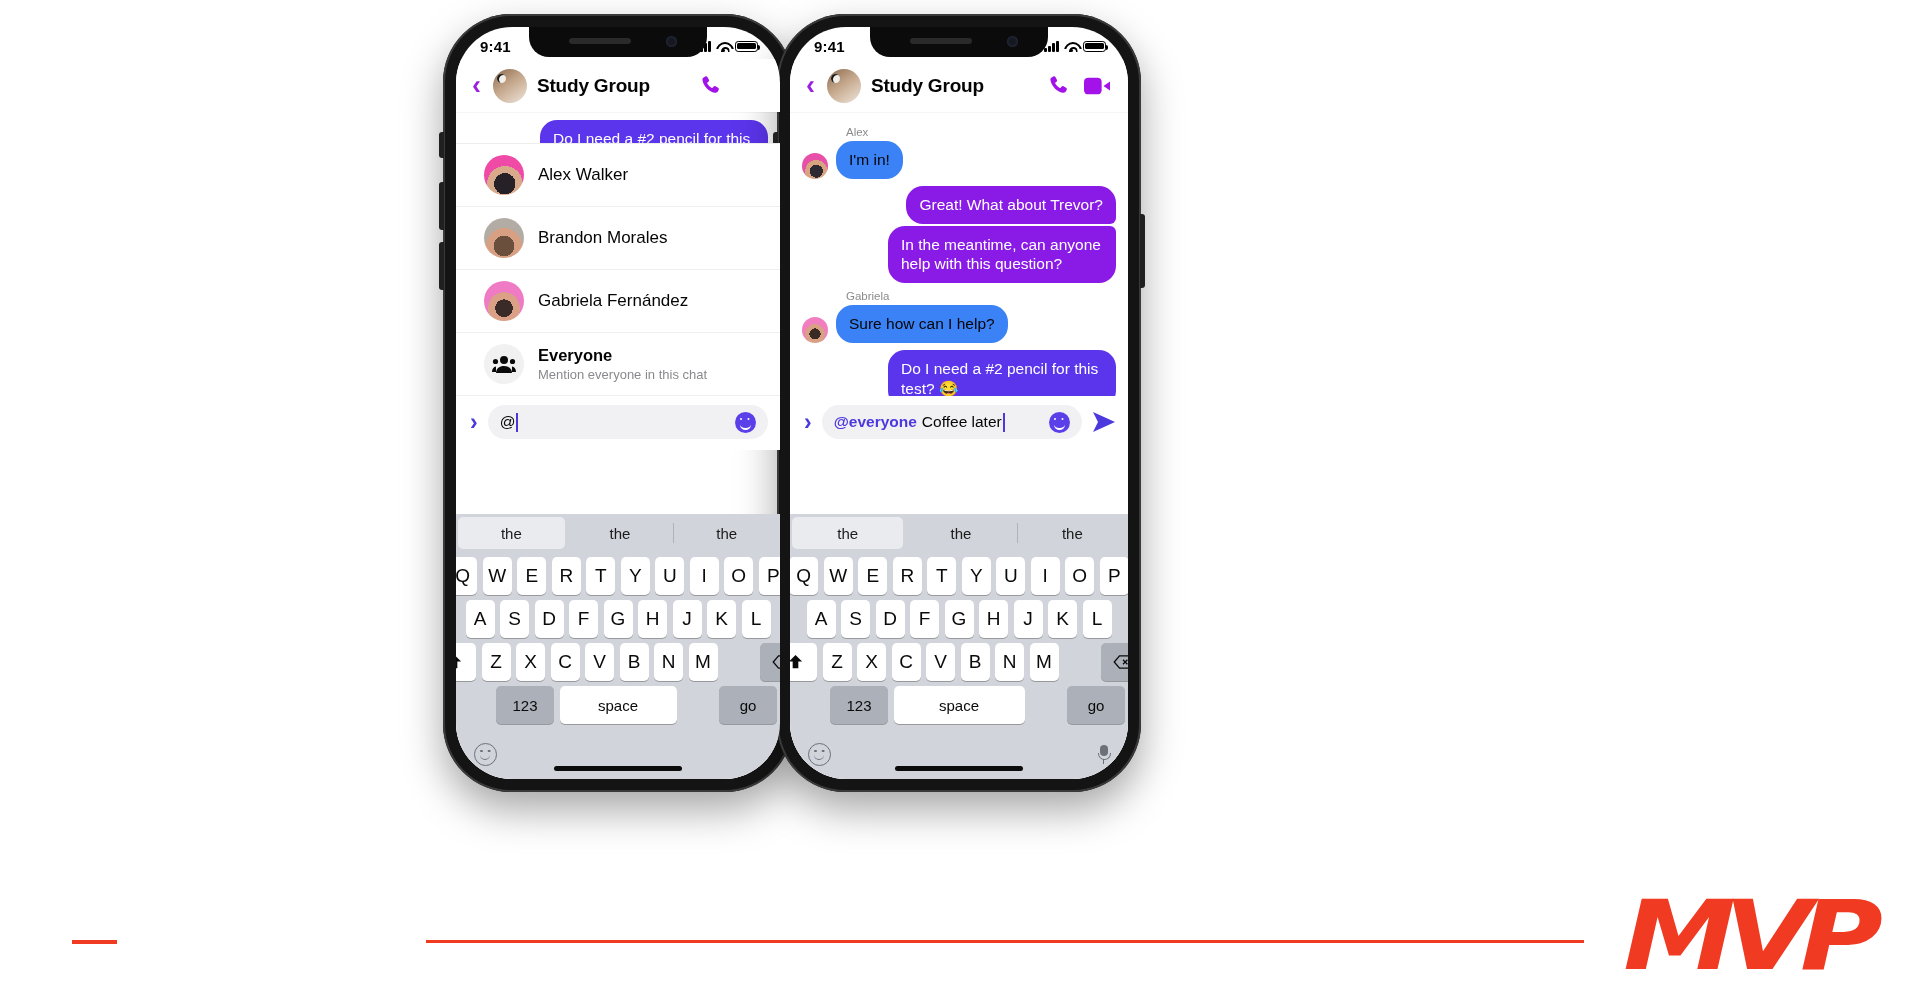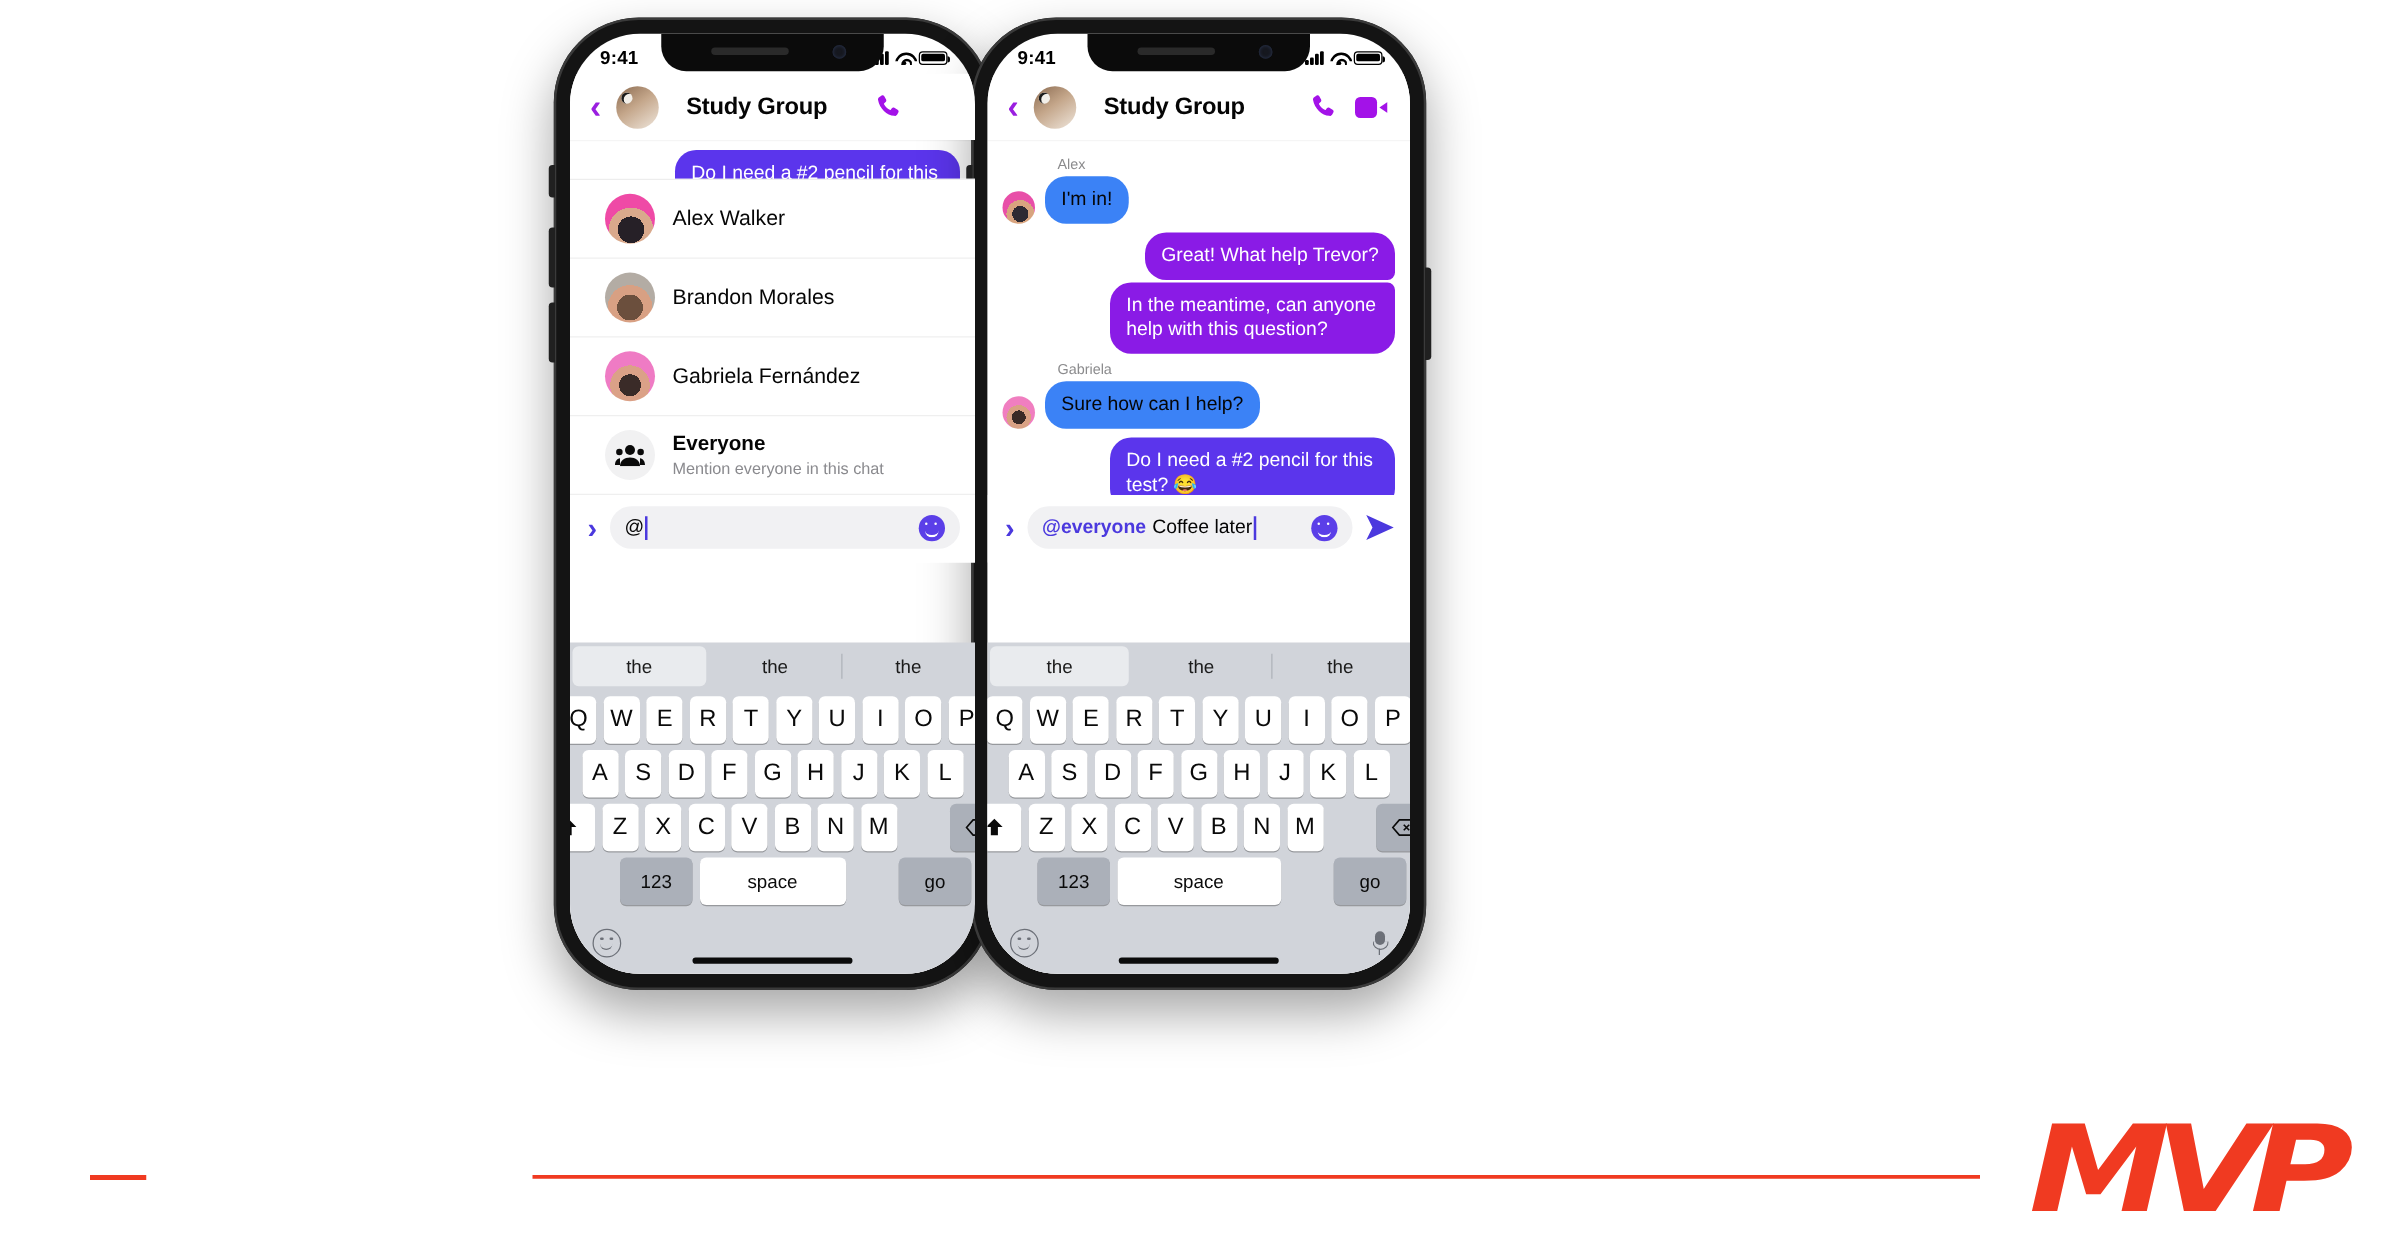--- a/index.html
+++ b/index.html
@@ -70,21 +70,21 @@
   
   .chat-header{ position:absolute; top:32px; left:0; right:0; height:53px; z-index:25;
      background:#fff; display:flex; align-items:center; padding:0 14px; gap:10px;
      box-shadow:0 1px 0 rgba(0,0,0,.04); }
   .back-chev{ color:#9A1FE0; font-size:27px; font-weight:bold; line-height:1;
      margin-left:2px; margin-right:2px; cursor:pointer; }
   .hdr-av{ width:34px; height:34px; border-radius:50%; overflow:hidden; flex:0 0 34px;
      background:linear-gradient(145deg,#8a6a50 0%,#c4a68a 45%,#efe6dc 100%); position:relative;}
   .hdr-av:after{ content:""; position:absolute; left:4px; top:5px; width:9px;height:9px;
      border-radius:50%; background:#f2efe9; box-shadow:2px 1px 0 #1a1a1a inset; }
-  .hdr-title{ font-size:19px; font-weight:bold; color:#050505; flex:1; letter-spacing:-.2px;margin-left:12px;}
+  .hdr-title{ font-size:19px; font-weight:bold; color:#050505; flex:1; letter-spacing:-.2px;}
   .hdr-actions{ display:flex; align-items:center; gap:14px; margin-right:4px; }
   .ico-phone{ width:23px; height:23px; color:#A312E8; }
   .ico-video{ width:26px; height:18px; }
 
   
   .msgs{ position:absolute; top:85px; left:0; right:0; bottom:0; background:#fff;
      padding:8px 12px 0 12px; overflow:hidden; }
   .row{ display:flex; align-items:flex-end; margin-bottom:7px; }
   .row.me{ justify-content:flex-end; }
   .sender{ font-size:11.5px; color:#8b8b8d; margin:6px 0 3px 44px; }
@@ -375,21 +375,21 @@
         </div>
       </div>
 
       <div class="msgs">
         <div class="sender">Alex</div>
         <div class="row">
           <div class="sm-av av-alex"></div>
           <div class="bubble them">I'm in!</div>
         </div>
         <div class="row me" style="margin-bottom:2px;">
-          <div class="bubble me radius-top">Great! What help Trevor?</div>
+          <div class="bubble me radius-top">Great! What about Trevor?</div>
         </div>
         <div class="row me">
           <div class="bubble me radius-bot">In the meantime, can anyone help with this question?</div>
         </div>
         <div class="sender">Gabriela</div>
         <div class="row">
           <div class="sm-av av-gabi"></div>
           <div class="bubble them">Sure how can I help?</div>
         </div>
         <div class="row me">

